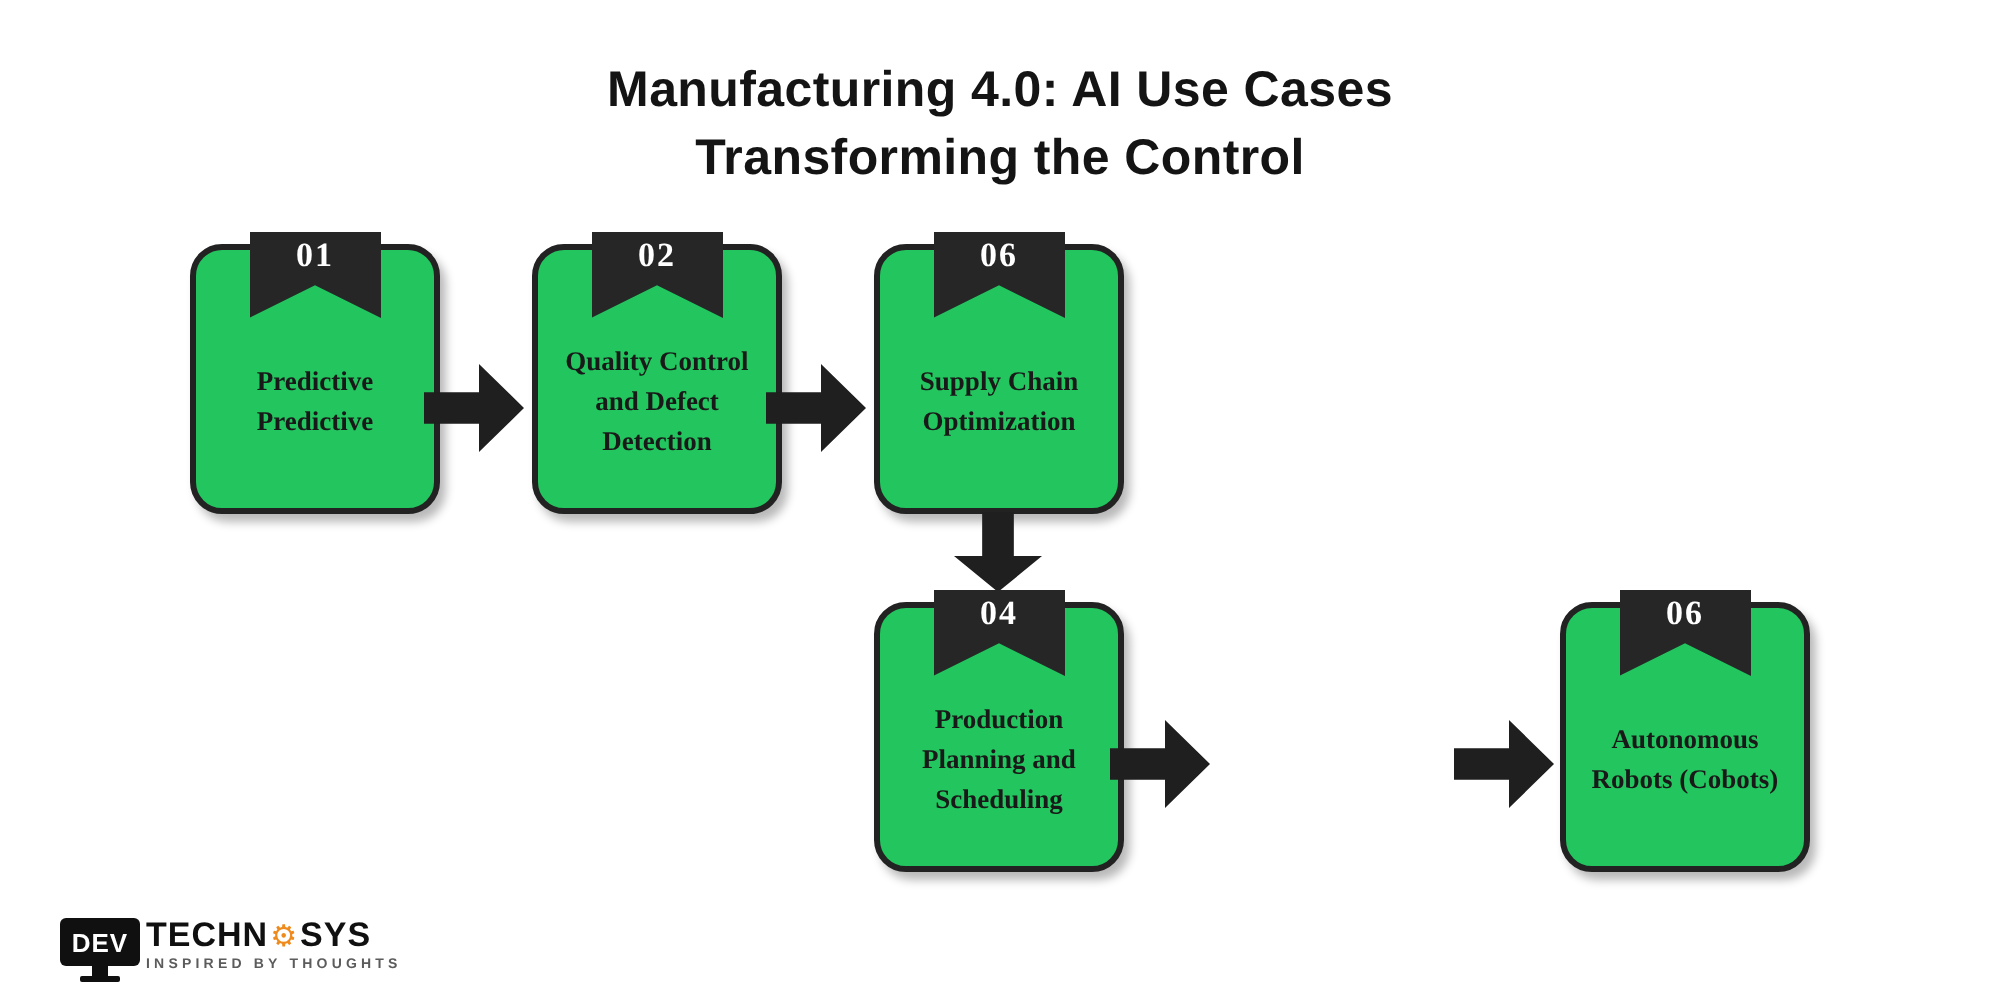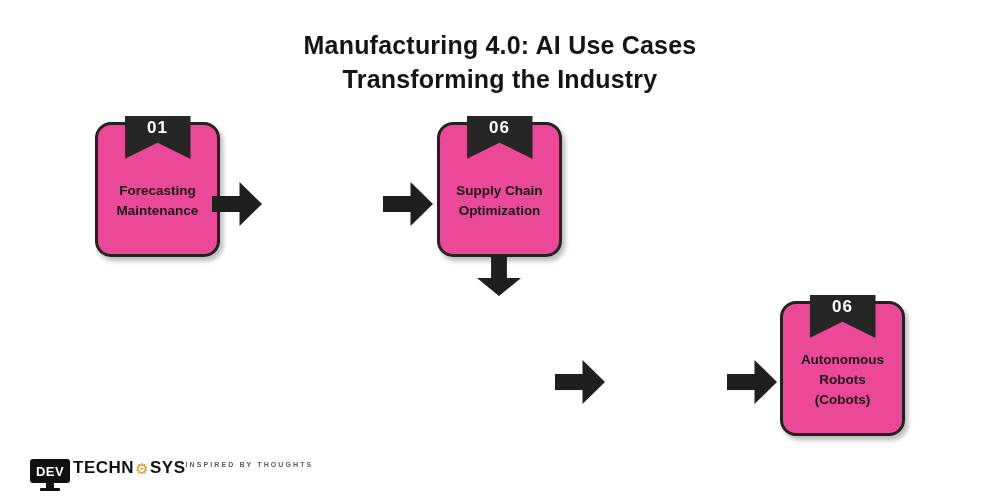--- a/index.html
+++ b/index.html
@@ -7,23 +7,24 @@
     position:relative;width:1000px;height:500px;background:#ffffff;overflow:hidden;
     font-family:"Liberation Sans",sans-serif;color:#161616;
   }
   
   .title{
     position:absolute;top:28px;left:0;width:1000px;text-align:center;
     font-size:25px;font-weight:600;line-height:34px;color:#141414;letter-spacing:.2px;
   }
   
   .card{
-    position:absolute;width:125px;height:135px;background:#ec4899;
+    position:absolute;width:125px;height:135px;background:#22c55e;
     border:3px solid #222222;border-radius:16px;box-sizing:border-box;
     box-shadow:3px 4px 5px rgba(0,0,0,.28);
+    font-family:Liberation Serif, serif;
   }
   .card .label{
     position:absolute;inset:0;display:flex;align-items:center;justify-content:center;
     padding:28px 7px 6px 7px;text-align:center;
     font-size:13.5px;font-weight:600;line-height:20px;color:#191919;
   }
   .ribbon{
     position:absolute;top:-9px;left:50%;transform:translateX(-50%);
     width:66px;height:43px;background:#262626;z-index:2;
     clip-path:polygon(0 0,100% 0,100% 100%,50% 62%,0 100%);
@@ -54,50 +55,62 @@
   
   .brand{position:absolute;left:30px;top:459px;display:flex;align-items:flex-start;}
   .monitor{position:relative;width:40px;height:36px;flex:0 0 auto;}
   .monitor .screen{
     position:absolute;left:0;top:0;width:40px;height:24px;background:#101010;border-radius:3px;
     display:flex;align-items:center;justify-content:center;
     color:#ffffff;font-size:13px;font-weight:800;letter-spacing:.5px;
   }
   .monitor .neck{position:absolute;left:16px;top:24px;width:8px;height:5px;background:#101010;}
   .monitor .base{position:absolute;left:10px;top:29px;width:20px;height:3px;background:#101010;border-radius:1px;}
-  .brand-col{margin-left:3px;display:flex;}
+  .brand-col{margin-left:3px;display:flex;flex-direction:column;}
   .brand-row{display:flex;align-items:center;font-size:17px;font-weight:800;color:#101010;letter-spacing:.5px;line-height:18px;}
   .gear{color:#ef8a1d;font-size:15px;line-height:15px;margin:0 1px;font-weight:400;}
   .tagline{font-size:7px;font-weight:700;letter-spacing:2.1px;color:#5c5c5c;margin-top:2px;}
 </style>
 </head>
 <body>
 
 <div class="canvas">
 
   <div class="title">
     <div>Manufacturing 4.0: AI Use Cases</div>
-    <div>Transforming the Industry</div>
+    <div>Transforming the Control</div>
   </div>
 
   <div class="card c1">
     <div class="ribbon">
       <div class="num">01</div>
     </div>
-    <div class="label">Forecasting Maintenance</div>
+    <div class="label">Predictive Predictive</div>
   </div>
 
+  <div class="card c2">
+    <div class="ribbon">
+      <div class="num">02</div>
+    </div>
+    <div class="label">Quality Control and Defect Detection</div>
+  </div>
 
   <div class="card c3">
     <div class="ribbon">
       <div class="num">06</div>
     </div>
     <div class="label">Supply Chain Optimization</div>
   </div>
 
+  <div class="card c4">
+    <div class="ribbon">
+      <div class="num">04</div>
+    </div>
+    <div class="label">Production Planning and Scheduling</div>
+  </div>
 
 
   <div class="card c6">
     <div class="ribbon">
       <div class="num">06</div>
     </div>
     <div class="label">Autonomous Robots (Cobots)</div>
   </div>
 
   <div class="arrow-r a12"></div>

